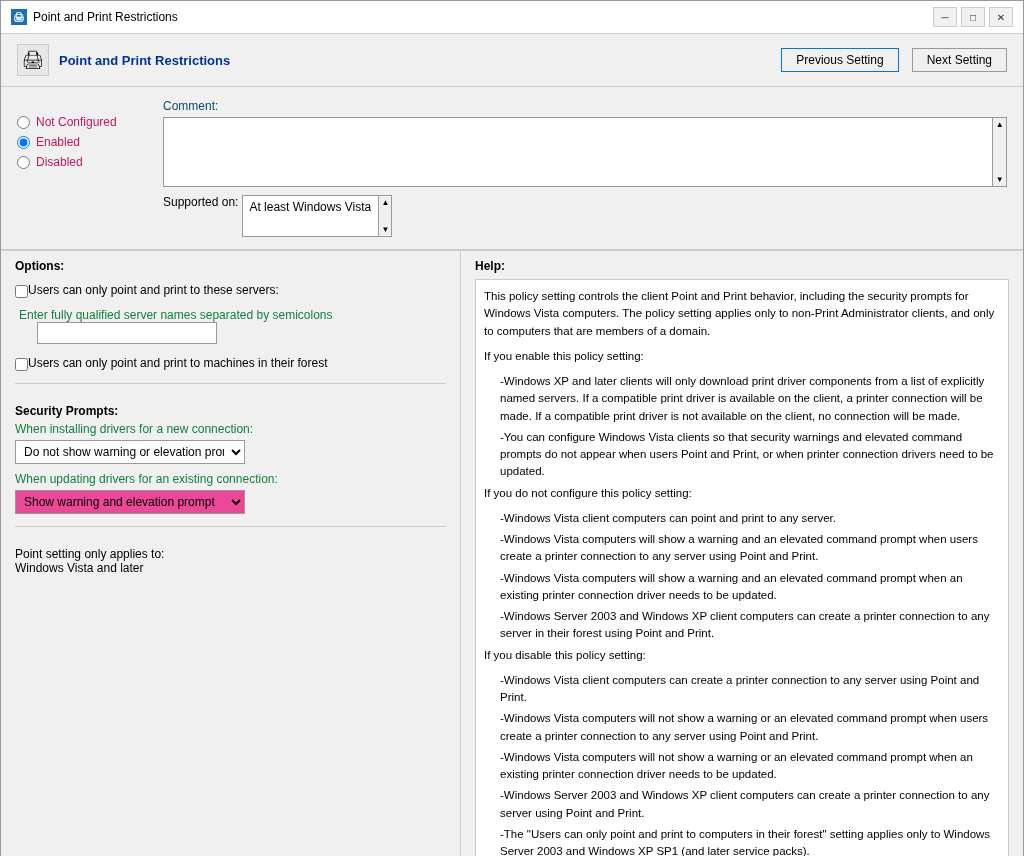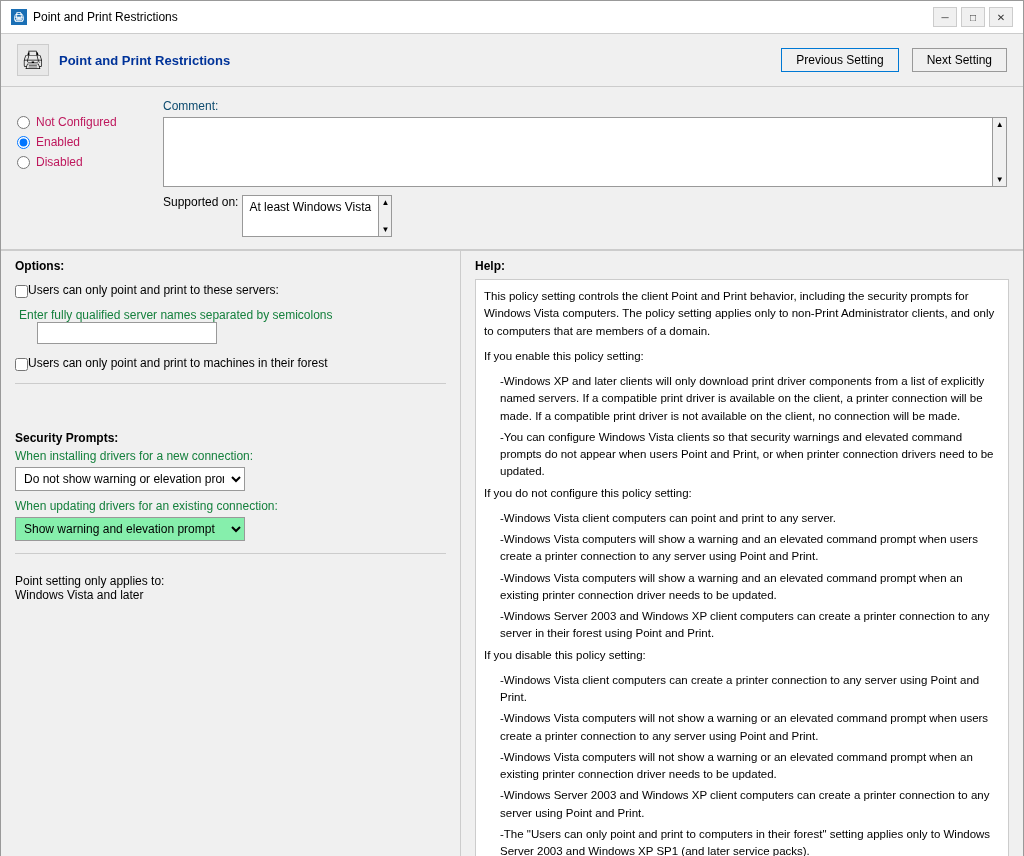--- a/index.html
+++ b/index.html
@@ -225,21 +225,20 @@
     }
 
     .security-section {
       margin-top: 8px;
     }
     .security-title {
       font-size: 12px;
       font-weight: 600;
       color: #000;
       margin-bottom: 4px;
-      margin-top: 27px;
     }
 
     .applies-section {
       margin-top: 8px;
     }
     .applies-title {
       font-size: 12px;
       color: #000;
     }
     .applies-value {
@@ -383,21 +382,21 @@
         <div style="margin-top:4px;">
           <select style="width:230px; height:24px; font-size:12px; border:1px solid #999; background:#fff; padding:0 4px;">
             <option>Do not show warning or elevation prompt</option>
             <option>Show warning only</option>
             <option>Show warning and elevation prompt</option>
           </select>
         </div>
 
         <div class="field-label" style="margin-top:8px;">When updating drivers for an existing connection:</div>
         <div style="margin-top:4px;">
-          <select style="width:230px; height:24px; font-size:12px; border:1px solid #999; background:#86efac; padding:0 4px;">
+          <select style="width:230px; height:24px; font-size:12px; border:1px solid #999; background:#ec4899; padding:0 4px;">
             <option>Do not show warning or elevation prompt</option>
             <option>Show warning only</option>
             <option selected="">Show warning and elevation prompt</option>
           </select>
         </div>
       </div>
 
       <hr class="section-divider">
 
       <div class="applies-section">

